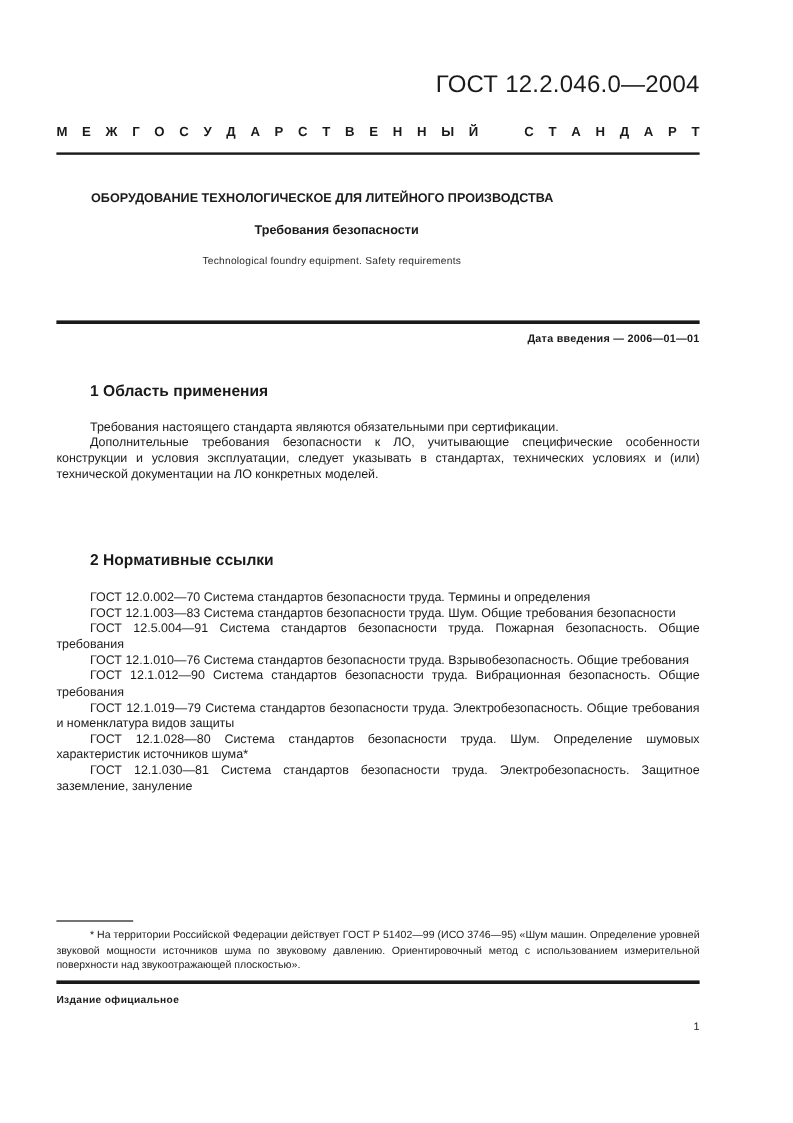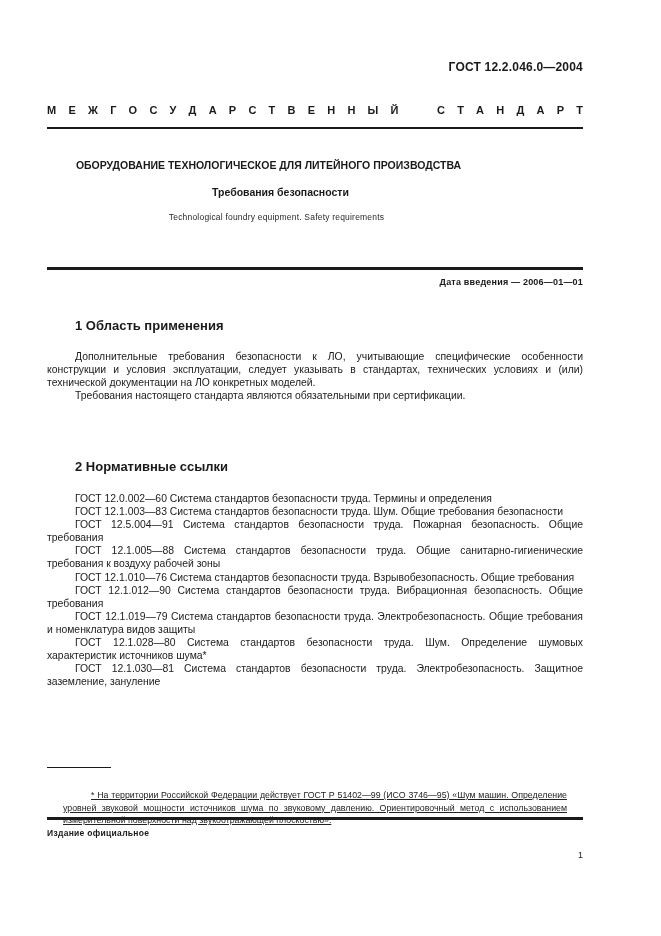--- a/index.html
+++ b/index.html
@@ -1,35 +1,35 @@
 <!DOCTYPE html>
 <html><head>
 <meta charset="utf-8">
 <style>
   html, body { margin: 0; padding: 0; background: #ffffff; }
   body { width: 661px; height: 936px; position: relative; overflow: hidden;
          font-family: "Liberation Sans", sans-serif; color: #1a1a1a; }
   .abs { position: absolute; }
-  .gost-code { top: 60px; right: 78px; font-size: 12px; font-weight: bold; letter-spacing: 0.2px; }
+  .gost-code { top: 60px; right: 78px; font-size: 20px; font-weight: normal; letter-spacing: 0.2px; }
   .interstate { top: 104px; left: 47px; width: 536px; font-size: 11px; font-weight: bold;
                 display: flex; justify-content: space-between; }
   .interstate span { display: inline-block; }
   .rule-thin { left: 47px; width: 536px; height: 2px; background: #1a1a1a; }
   .rule-thick { left: 47px; width: 536px; height: 3px; background: #1a1a1a; }
   .title { top: 159px; left: 0; width: 537px; text-align: center; font-size: 10.5px; font-weight: bold; }
   .subtitle { top: 186px; left: 0; width: 561px; text-align: center; font-size: 10.5px; font-weight: bold; }
   .entitle { top: 212px; left: 0; width: 553px; text-align: center; font-size: 8.5px; letter-spacing: 0.2px; color: #2a2a2a; }
   .date-intro { top: 277px; right: 78px; font-size: 9px; font-weight: bold; letter-spacing: 0.2px; }
   .h2 { left: 75px; font-size: 13px; font-weight: bold; }
   .text { left: 47px; width: 536px; font-size: 10.4px; line-height: 13.1px; text-align: justify; }
   .text p { margin: 0; text-indent: 28px; }
   .text p.lastline { text-align-last: left; }
   .fn-sep { top: 767px; left: 47px; width: 64px; height: 1px; background: #1a1a1a; }
   .footnote { top: 773px; left: 47px; width: 536px; font-size: 8.8px; line-height: 12.5px; text-align: justify; color: #222; }
-  .footnote p { margin: 16px; text-indent: 28px; text-decoration: underline; }
+  .footnote p { margin: 0; text-indent: 28px; }
   .edition { top: 828px; left: 47px; font-size: 8.5px; font-weight: bold; letter-spacing: 0.3px; }
   .page-num { top: 850px; right: 78px; font-size: 9px; }
 </style>
 </head>
 <body>
 
 <div class="abs gost-code">ГОСТ  12.2.046.0—2004</div>
 
 <div class="abs interstate">
   <span>М</span>
@@ -66,31 +66,30 @@
 <div class="abs subtitle">Требования безопасности</div>
 <div class="abs entitle">Technological foundry equipment. Safety requirements</div>
 
 <div class="abs rule-thick" style="top:267px"></div>
 
 <div class="abs date-intro">Дата введения — 2006—01—01</div>
 
 <div class="abs h2" style="top:318px">1  Область применения</div>
 
 <div class="abs text" style="top:350px">
+  <p class="lastline">Требования настоящего стандарта являются обязательными при сертификации.</p>
   <p class="lastline">Дополнительные требования безопасности к ЛО, учитывающие специфические особенности конструкции и условия эксплуатации, следует указывать в стандартах, технических условиях и (или) технической документации на ЛО конкретных моделей.</p>
-  <p class="lastline">Требования настоящего стандарта являются обязательными при сертификации.</p>
 </div>
 
 <div class="abs h2" style="top:459px">2  Нормативные ссылки</div>
 
 <div class="abs text" style="top:492px">
-  <p class="lastline">ГОСТ  12.0.002—60  Система стандартов безопасности труда. Термины и определения</p>
+  <p class="lastline">ГОСТ  12.0.002—70  Система стандартов безопасности труда. Термины и определения</p>
   <p class="lastline">ГОСТ  12.1.003—83  Система стандартов безопасности труда. Шум. Общие требования безопасности</p>
   <p class="lastline">ГОСТ  12.5.004—91  Система стандартов безопасности труда. Пожарная безопасность. Общие требования</p>
-  <p class="lastline">ГОСТ  12.1.005—88  Система стандартов безопасности труда. Общие санитарно-гигиенические требования к воздуху рабочей зоны</p>
   <p class="lastline">ГОСТ  12.1.010—76  Система стандартов безопасности труда. Взрывобезопасность. Общие требования</p>
   <p class="lastline">ГОСТ  12.1.012—90  Система стандартов безопасности труда. Вибрационная безопасность. Общие требования</p>
   <p class="lastline">ГОСТ  12.1.019—79  Система стандартов безопасности труда. Электробезопасность. Общие требования и номенклатура видов защиты</p>
   <p class="lastline">ГОСТ  12.1.028—80  Система стандартов безопасности труда. Шум. Определение шумовых характеристик источников шума*</p>
   <p class="lastline">ГОСТ  12.1.030—81  Система стандартов безопасности труда. Электробезопасность. Защитное заземление, зануление</p>
 </div>
 
 <div class="abs fn-sep"></div>
 <div class="abs footnote">
   <p>* На территории Российской Федерации действует ГОСТ Р 51402—99 (ИСО 3746—95) «Шум машин. Определение уровней звуковой мощности источников шума по звуковому давлению. Ориентировочный метод с использованием измерительной поверхности над звукоотражающей плоскостью».</p>

